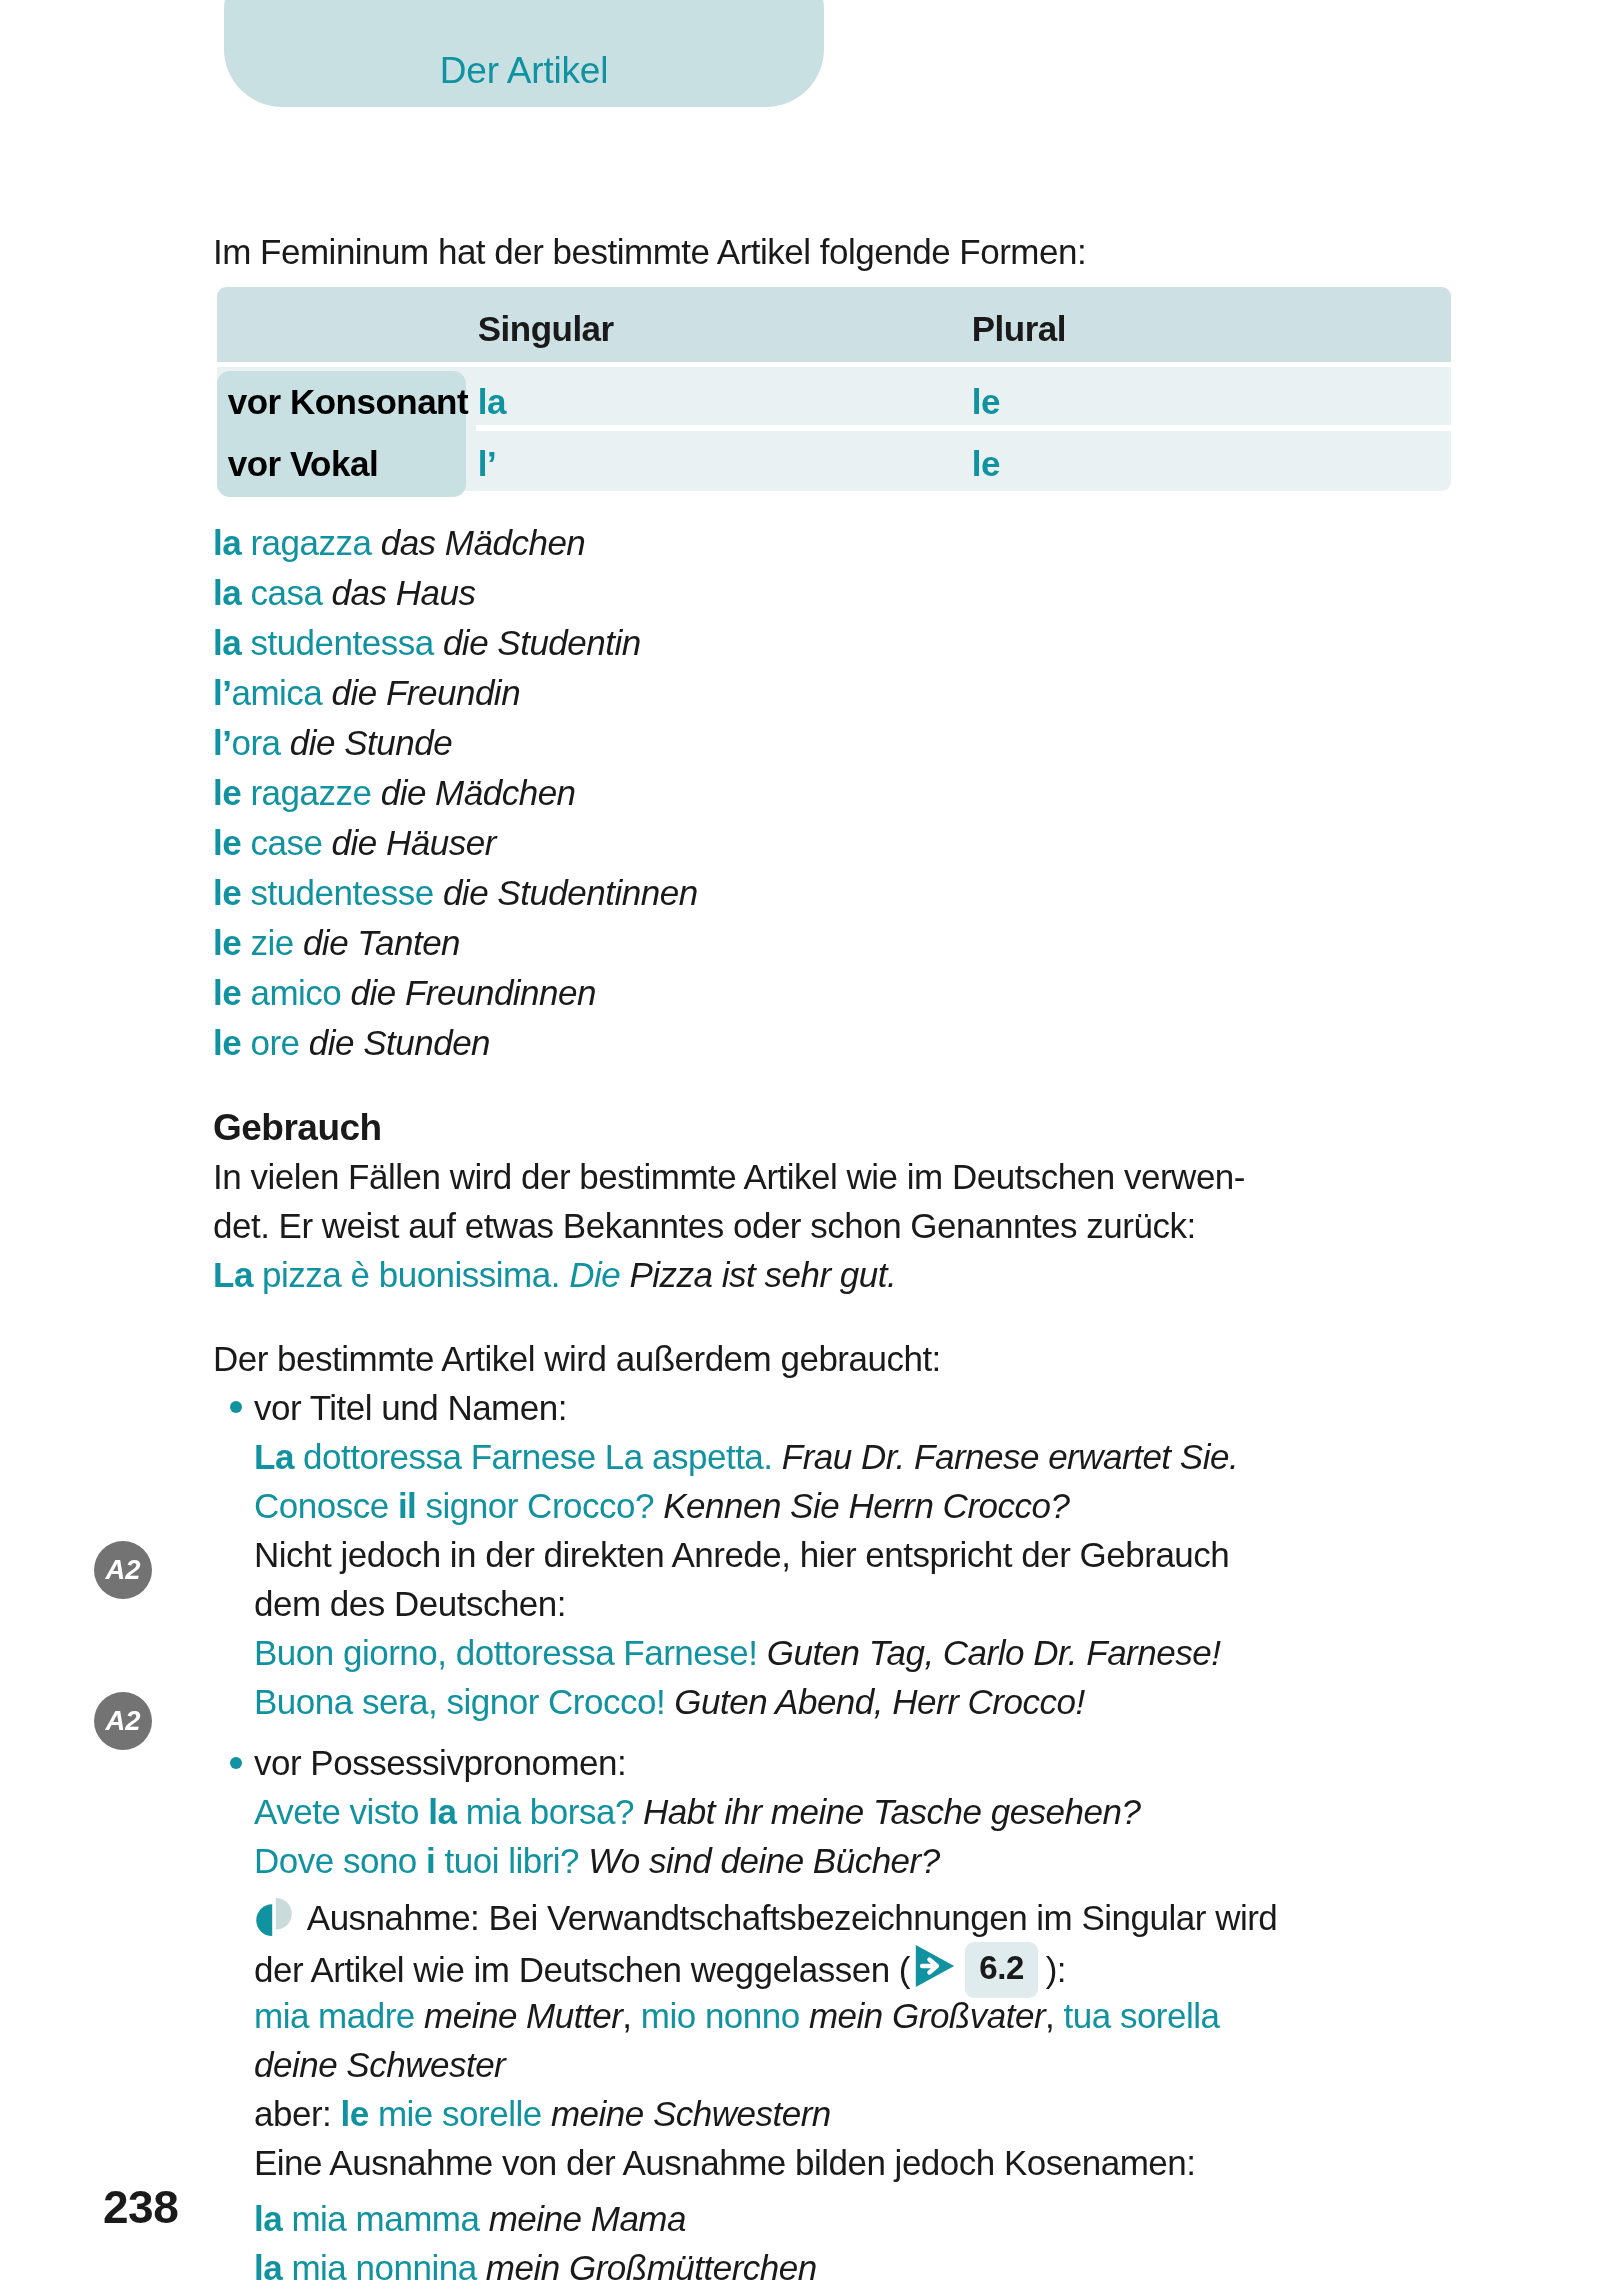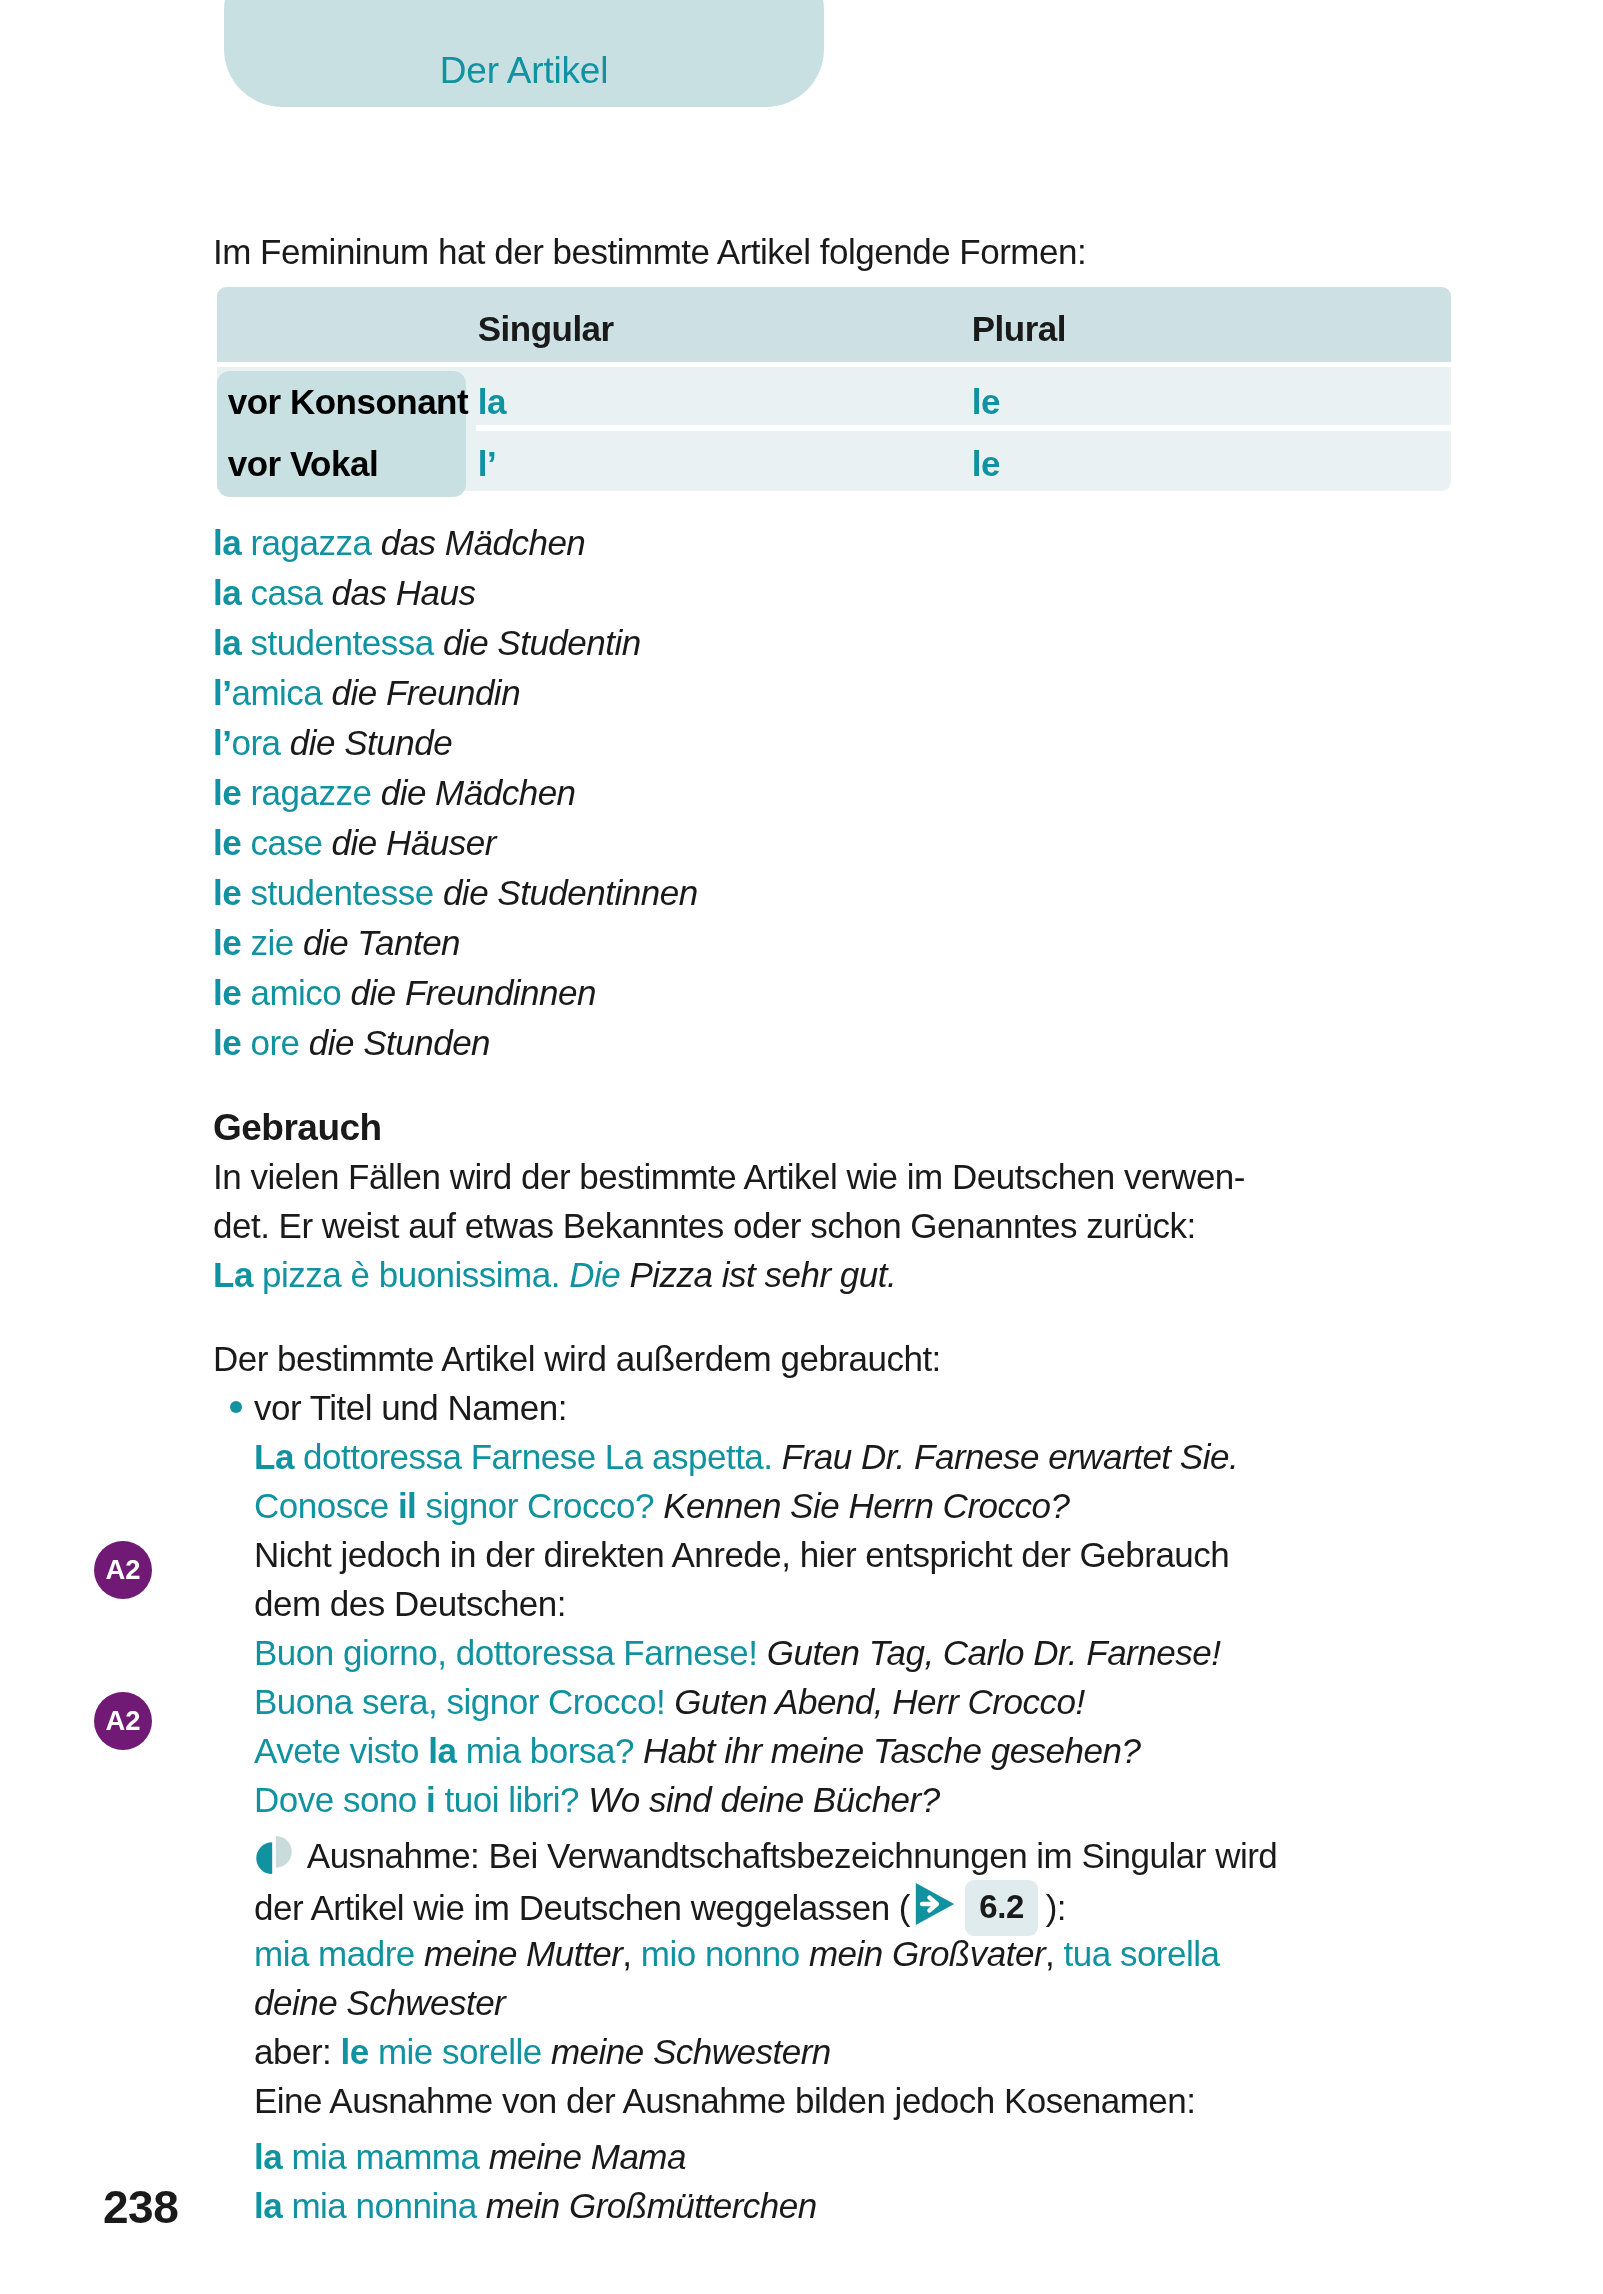--- a/index.html
+++ b/index.html
@@ -75,22 +75,22 @@
   .play-icon{display:inline-block;vertical-align:-7.3px;margin:0 9.1px 0 3.7px;}
   .exc-icon{display:inline-block;vertical-align:-9.1px;margin-right:12.8px;}
   .ref-badge{
     display:inline-block;background:#dfebed;border-radius:9.1px;
     font-weight:bold;font-size:33px;padding:1.8px 14.6px 5.5px 14.6px;margin-right:7.3px;
     vertical-align:1.8px;color:#1a1a1a;
   }
   
   .level-badge{
     position:absolute;left:94px;width:58px;height:58px;border-radius:50%;
-    background:#701a75;color:#ffffff;display:flex;align-items:center;justify-content:center;
-    font-size:27.4px;font-weight:bold;letter-spacing:0;
+    background:#737373;color:#ffffff;display:flex;align-items:center;justify-content:center;
+    font-size:27.4px;font-weight:bold;font-style:italic;letter-spacing:0;
   }
   .badge-1{top:1541px;}
   .badge-2{top:1692px;}
   
   .page-number{position:absolute;left:103px;top:2180px;font-size:46px;font-weight:bold;}
 </style>
 </head>
 <body>
 
 <div class="page">
@@ -147,20 +147,21 @@
 
     <div class="section2">
         <div class="ln k-main"><span class="s-b">Der bestimmte Artikel wird außerdem gebraucht:</span></div>
         <div class="ln k-bullet"><span class="s-b">vor Titel und Namen:</span></div>
         <div class="ln k-indent"><span class="s-tb">La </span><span class="s-t">dottoressa Farnese La aspetta. </span><span class="s-i">Frau Dr. Farnese erwartet Sie.</span></div>
         <div class="ln k-indent"><span class="s-t">Conosce </span><span class="s-tb">il </span><span class="s-t">signor Crocco? </span><span class="s-i">Kennen Sie Herrn Crocco?</span></div>
         <div class="ln k-indent"><span class="s-b">Nicht jedoch in der direkten Anrede, hier entspricht der Gebrauch</span></div>
         <div class="ln k-indent"><span class="s-b">dem des Deutschen:</span></div>
         <div class="ln k-indent"><span class="s-t">Buon giorno, dottoressa Farnese! </span><span class="s-i">Guten Tag, Carlo Dr. Farnese!</span></div>
         <div class="ln k-indent"><span class="s-t">Buona sera, signor Crocco! </span><span class="s-i">Guten Abend, Herr Crocco!</span></div>
+        <div class="ln k-bullet" style="margin-top: 12.8px;"><span class="s-b">vor Possessivpronomen:</span></div>
         <div class="ln k-indent"><span class="s-t">Avete visto </span><span class="s-tb">la </span><span class="s-t">mia borsa? </span><span class="s-i">Habt ihr meine Tasche gesehen?</span></div>
         <div class="ln k-indent"><span class="s-t">Dove sono </span><span class="s-tb">i </span><span class="s-t">tuoi libri? </span><span class="s-i">Wo sind deine Bücher?</span></div>
         <div class="ln k-note" style="margin-top: 7.3px;"><span class="exc-icon"><svg width="40" height="44" viewBox="0 0 44 48">
               <path d="M24 3 a17.5 17.5 0 0 1 0 35 z" fill="#c9dbdb"></path>
               <path d="M20 10 a17.5 17.5 0 0 0 0 35 z" fill="#1192a0"></path>
             </svg></span><span class="s-b">Ausnahme: Bei Verwandtschaftsbezeichnungen im Singular wird</span></div>
         <div class="ln k-indent"><span class="s-b">der Artikel wie im Deutschen weggelassen (</span><span class="play-icon"><svg width="42" height="46" viewBox="0 0 46 50">
               <polygon points="2,2 44,25 2,48" fill="#1192a0"></polygon>
               <path d="M9 25 h15 M17 18 l8 7 -8 7" stroke="#ffffff" stroke-width="5" fill="none" stroke-linecap="round" stroke-linejoin="round"></path>
             </svg></span><span class="ref-badge">6.2</span><span class="s-b">):</span></div>

